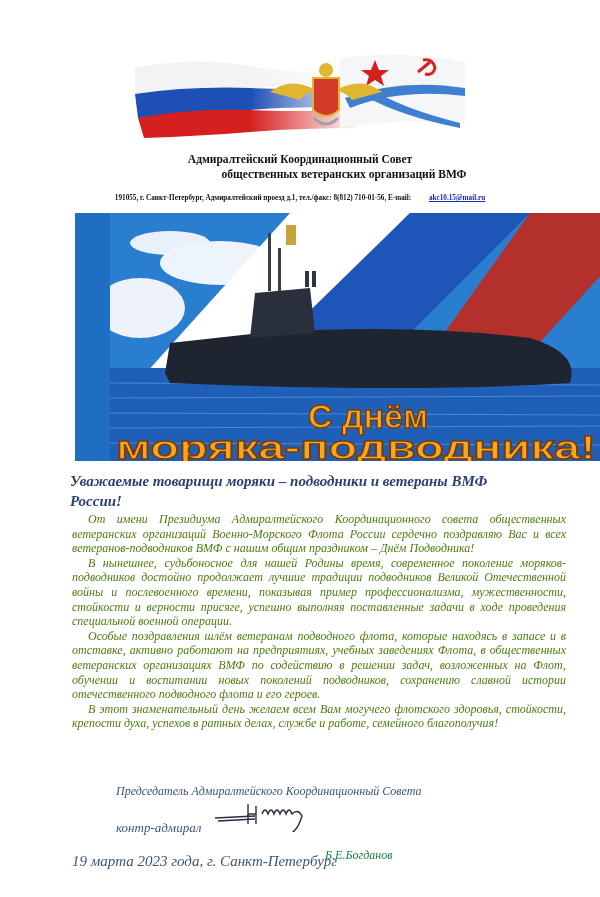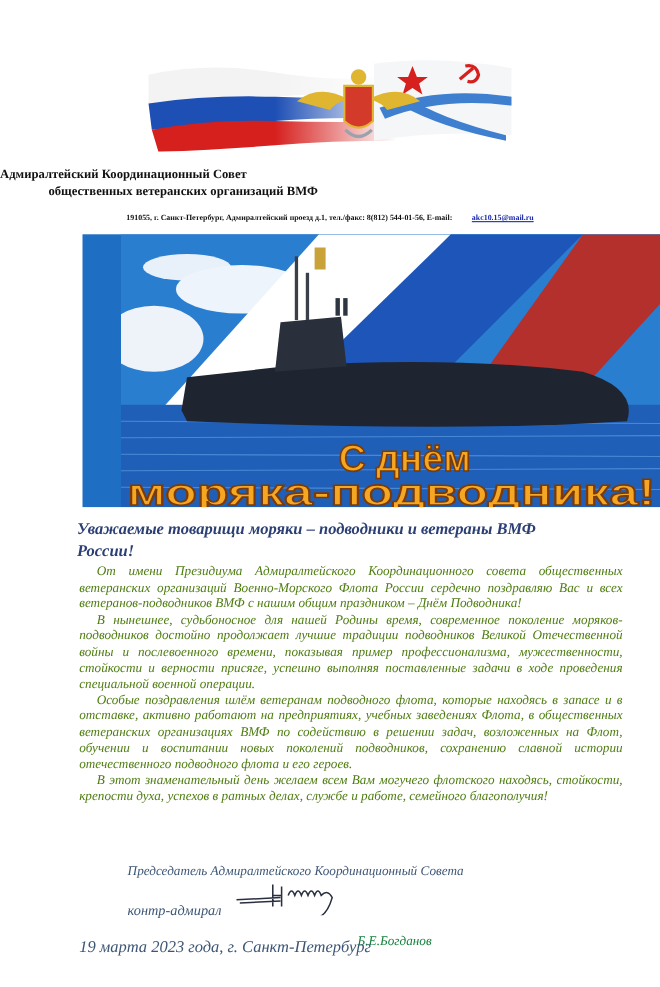--- a/index.html
+++ b/index.html
@@ -1,18 +1,18 @@
 <!DOCTYPE html>
 <html><head>
 <meta charset="utf-8">
 <style>
   html, body { margin:0; padding:0; background:#fff; }
   body { width:600px; height:897px; position:relative; overflow:hidden; font-family:"Liberation Serif", serif; }
   .flags { position:absolute; left:130px; top:48px; width:340px; height:90px; }
-  .org { position:absolute; left:0; width:600px; font-weight:bold; color:#111; font-size:11.5px; line-height:15px; }
+  .org { position:absolute; left:0; width:600px; text-align:center; font-weight:bold; color:#111; font-size:11.5px; line-height:15px; }
   .org1 { top:152px; }
   .org2 { top:167px;padding-left:44px; }
   .contact { position:absolute; top:194px; left:0; width:600px; text-align:center; font-weight:bold; font-size:7.2px; color:#111; }
   .contact a { color:#1a2ab0; text-decoration:underline;padding-left:16px; }
   .banner { position:absolute; left:75px; top:213px; width:528px; height:248px; overflow:hidden; background:#1e6fc4;text-align:right; }
   .greet-title { position:absolute; top:471px; left:70px; width:470px; font-weight:bold; font-style:italic; color:#2b3f74; font-size:15px; line-height:20px; }
   .body-text { position:absolute; top:512px; left:72px; width:494px; font-style:italic; color:#4d7c0f; font-size:12px; line-height:14.6px; text-align:justify; }
   .body-text p { margin:0; text-indent:16px; }
   .sig1 { position:absolute; top:784px; left:116px; font-style:italic; color:#3d5676; font-size:12px; }
   .sig2 { position:absolute; top:820px; left:116px; font-style:italic; color:#3d5676; font-size:13px; }
@@ -47,21 +47,21 @@
   <path d="M252,44 Q232,28 206,42 Q218,46 222,52 Z" fill="#e0b530"></path>
   <path d="M183,30 L209,30 L209,62 Q196,74 183,62 Z" fill="#d33a2a" stroke="#e0b530" stroke-width="2"></path>
   <circle cx="196" cy="22" r="7" fill="#e0b530"></circle>
   <path d="M184,70 q12,12 24,0" stroke="#9aa3ad" stroke-width="3" fill="none"></path>
 </svg>
 
 <div class="org org1">Адмиралтейский Координационный Совет</div>
 <div class="org org2">общественных ветеранских организаций ВМФ</div>
 
 <div class="contact">
-  <span>191055, г. Санкт-Петербург, Адмиралтейский проезд д.1, тел./факс: 8(812) 544-01-56,  E-mail: </span><a>akc10.15@mail.ru</a>
+  <span>191055, г. Санкт-Петербург, Адмиралтейский проезд д.1, тел./факс: 8(812) 710-01-56,  E-mail: </span><a>akc10.15@mail.ru</a>
 </div>
 
 <div class="banner">
   <svg width="493" height="248" viewBox="0 0 493 248">
     <rect width="493" height="248" fill="#2a7ed0"></rect>
     <ellipse cx="60" cy="30" rx="40" ry="12" fill="#e8f0fa"></ellipse>
     <ellipse cx="110" cy="50" rx="60" ry="22" fill="#eef4fb"></ellipse>
     <ellipse cx="30" cy="95" rx="45" ry="30" fill="#eef3f9"></ellipse>
 
     <polygon points="180,0 300,0 60,248 0,248 0,200" fill="#ffffff"></polygon>
@@ -92,21 +92,21 @@
 
 <div class="greet-title">
   <div>Уважаемые товарищи моряки – подводники и  ветераны ВМФ</div>
   <div>России!</div>
 </div>
 
 <div class="body-text">
   <p>От имени Президиума Адмиралтейского  Координационного совета общественных ветеранских организаций Военно-Морского Флота России сердечно поздравляю Вас и всех ветеранов-подводников ВМФ с нашим общим праздником – Днём Подводника!</p>
   <p>В  нынешнее, судьбоносное для нашей Родины время,  современное поколение моряков-подводников достойно продолжает лучшие традиции подводников Великой Отечественной войны и послевоенного времени, показывая пример профессионализма, мужественности, стойкости и верности присяге,  успешно выполняя поставленные задачи в ходе проведения специальной военной операции.</p>
   <p>Особые поздравления шлём ветеранам подводного флота, которые находясь в запасе и в отставке, активно работают на предприятиях, учебных заведениях Флота, в общественных ветеранских организациях ВМФ по содействию в решении задач, возложенных на Флот, обучении и воспитании новых поколений подводников, сохранению славной истории отечественного подводного флота и его героев.</p>
-  <p>В этот знаменательный день желаем всем Вам могучего флотского находясь, стойкости, крепости духа, успехов в ратных делах, службе и работе, семейного благополучия!</p>
+  <p>В этот знаменательный день желаем всем Вам могучего флотского здоровья, стойкости, крепости духа, успехов в ратных делах, службе и работе, семейного благополучия!</p>
 </div>
 
 <div class="sig1">Председатель Адмиралтейского Координационный Совета</div>
 <svg class="signature" viewBox="0 0 120 36">
   <path d="M5,22 L45,20 M8,25 L45,23 M38,8 L38,28 M46,10 L46,28 M38,18 L46,18 M52,18 q3,-8 6,0 q3,-8 6,0 q3,-8 6,0 q3,-8 6,0 q3,-8 6,0 q6,-6 10,2 q-4,14 -12,18" stroke="#2a3040" stroke-width="1.4" fill="none"></path>
 </svg>
 <div class="sig2">контр-адмирал</div>
 <div class="sig-name">Б.Е.Богданов</div>
 <div class="date">19 марта 2023 года, г. Санкт-Петербург</div>
 

